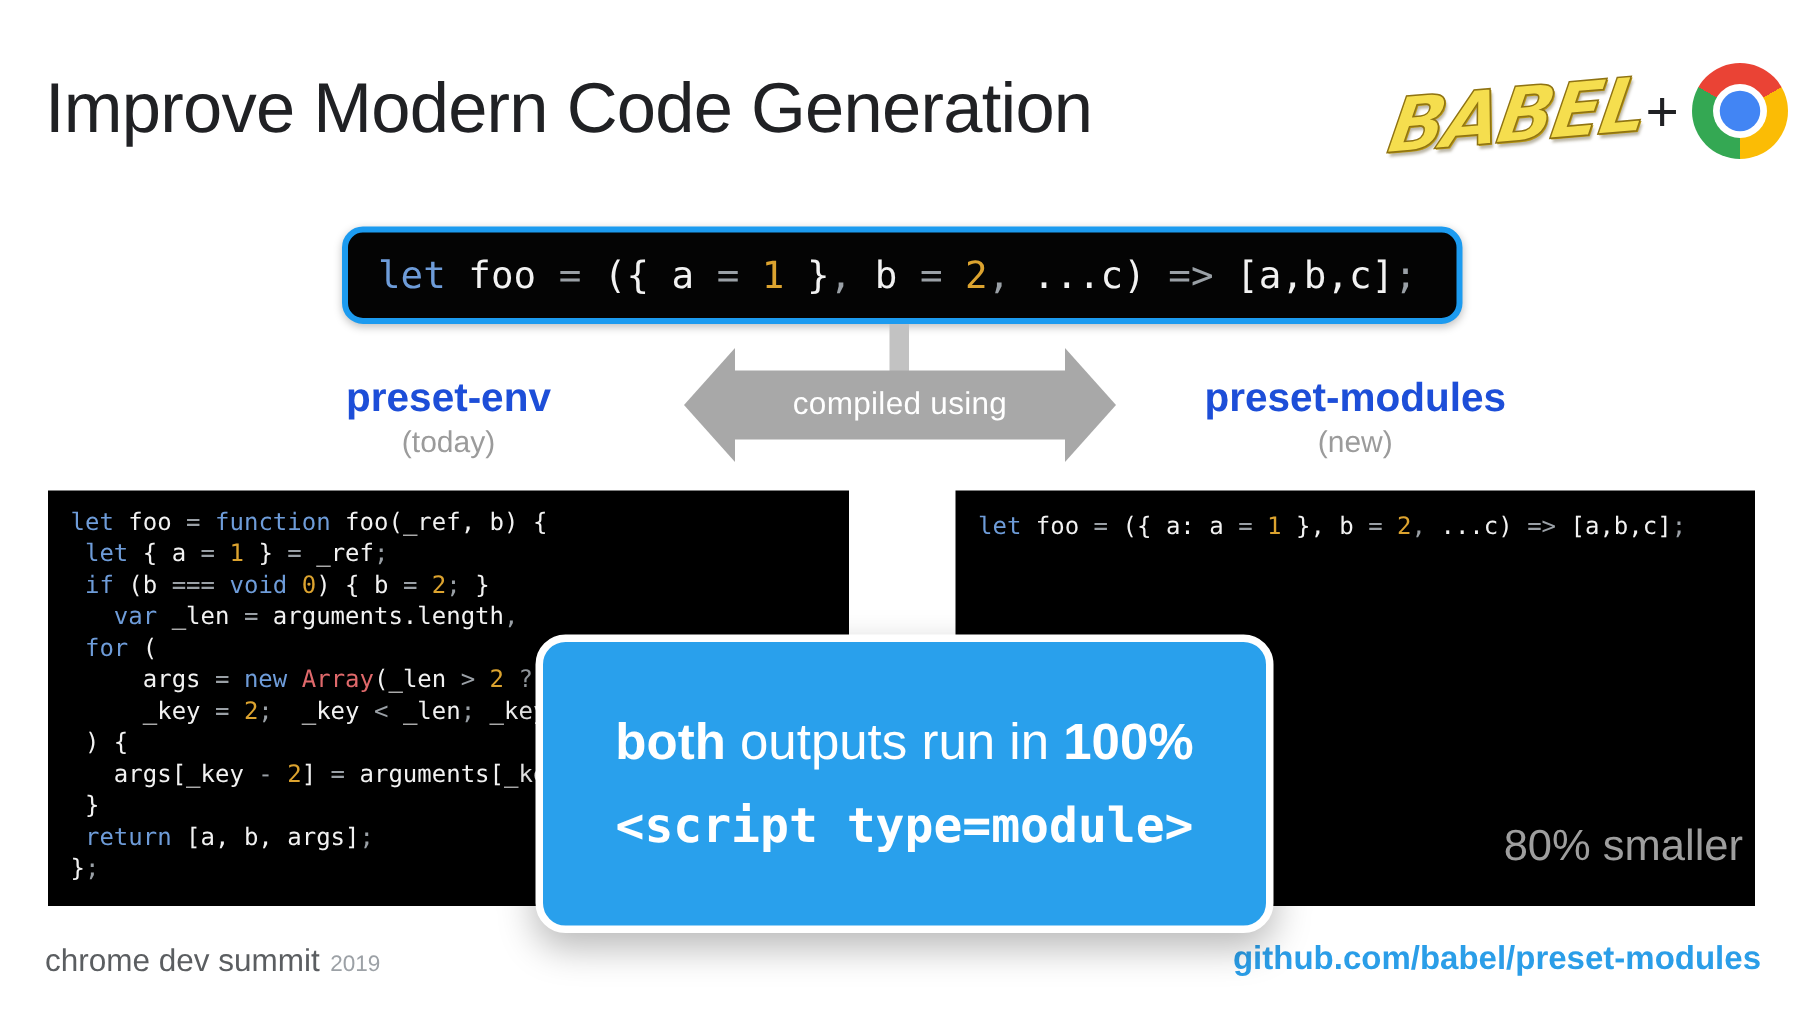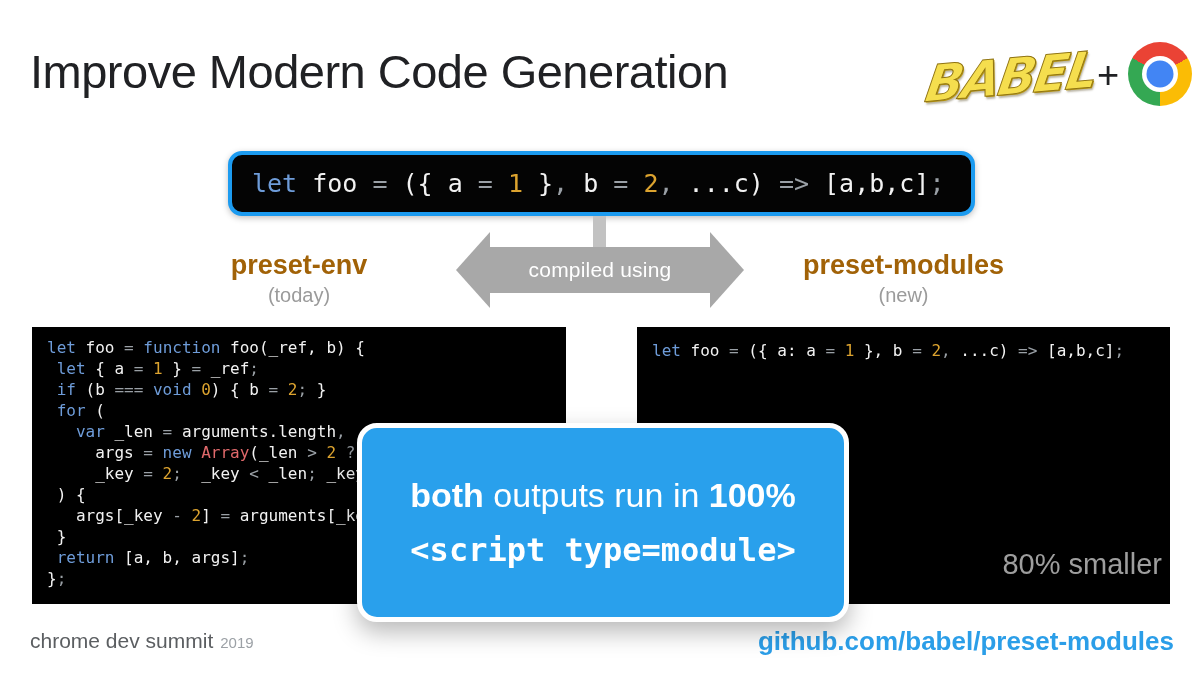--- a/index.html
+++ b/index.html
@@ -56,21 +56,21 @@
   }
   .arrow-body { position:absolute; left:33px; right:33px; top:15px; height:46px; background:var(--arrow-gray); }
   .arrow-label {
     position:absolute; inset:0; display:flex; align-items:center; justify-content:center;
     color:#ffffff; font-size:21px; letter-spacing:0.2px;
   }
   
   .panel-head { position:absolute; top:250px; text-align:center; }
   .panel-head.left { left:32px; width:534px; }
   .panel-head.right { left:637px; width:533px; }
-  .panel-heading { font-size:27px; font-weight:bold; color:#a16207; }
+  .panel-heading { font-size:27px; font-weight:bold; color:#1d4ed8; }
   .panel-sub { font-size:20px; color:#9B9B9B; margin-top:3px; }
   
   .code-block {
     position:absolute; background:var(--code-bg); overflow:hidden; box-sizing:border-box;
     font-family:"DejaVu Sans Mono", monospace; font-size:16px; line-height:21px;
   }
   .code-left  { left:32px;  top:327px; width:534px; height:277px; padding:10px 0 0 15px; }
   .code-right { left:637px; top:327px; width:533px; height:277px; padding:13px 0 0 15px; }
   .code-line { white-space:pre; }
   .t-kw  { color:var(--kw); }
@@ -93,21 +93,21 @@
   .callout-line b { font-weight:bold; }
   .callout-code {
     color:#ffffff; font-family:"DejaVu Sans Mono", monospace; font-size:32px;
     font-weight:bold; line-height:55px; white-space:nowrap;text-align:center;
   }
   
   .footer-left { position:absolute; left:30px; top:629px; }
   .footer-event { font-size:21px; color:#5B5E61; }
   .footer-year { font-size:15px; color:#9CA1A6; margin-left:7px; }
   .footer-link {
-    position:absolute; right:26px; top:626px; font-size:26px; font-weight:bold;
+    position:absolute; right:26px; top:626px; font-size:22px; font-weight:bold;
     color:var(--link-blue); text-decoration:none;
   }
 </style>
 </head>
 <body>
 
 <div class="title">Improve Modern Code Generation</div>
 
 <div class="babel-logo">BABEL</div>
 <div class="plus-sign">+</div>
@@ -133,22 +133,22 @@
 
 <div class="panel-head right">
   <div class="panel-heading">preset-modules</div>
   <div class="panel-sub">(new)</div>
 </div>
 
 <div class="code-block code-left">
     <div class="code-line"><span class="t-kw">let</span><span class="t-pl"> foo </span><span class="t-op">=</span><span class="t-pl"> </span><span class="t-kw">function</span><span class="t-pl"> foo(_ref, b) {</span></div>
     <div class="code-line"><span class="t-pl"> </span><span class="t-kw">let</span><span class="t-pl"> { a </span><span class="t-op">=</span><span class="t-num"> 1</span><span class="t-pl"> } </span><span class="t-op">=</span><span class="t-pl"> _ref</span><span class="t-op">;</span></div>
     <div class="code-line"><span class="t-pl"> </span><span class="t-kw">if</span><span class="t-pl"> (b </span><span class="t-op">===</span><span class="t-pl"> </span><span class="t-kw">void</span><span class="t-pl"> </span><span class="t-num">0</span><span class="t-pl">) { b </span><span class="t-op">=</span><span class="t-num"> 2</span><span class="t-op">;</span><span class="t-pl"> }</span></div>
+    <div class="code-line"><span class="t-pl">   </span><span class="t-kw">var</span><span class="t-pl"> _len </span><span class="t-op">=</span><span class="t-pl"> arguments.length</span><span class="t-op">,</span></div>
     <div class="code-line"><span class="t-pl"> </span><span class="t-kw">for</span><span class="t-pl"> (</span></div>
-    <div class="code-line"><span class="t-pl">   </span><span class="t-kw">var</span><span class="t-pl"> _len </span><span class="t-op">=</span><span class="t-pl"> arguments.length</span><span class="t-op">,</span></div>
     <div class="code-line"><span class="t-pl">     args </span><span class="t-op">=</span><span class="t-pl"> </span><span class="t-kw">new</span><span class="t-pl"> </span><span class="t-cls">Array</span><span class="t-pl">(_len </span><span class="t-op">&gt;</span><span class="t-num"> 2</span><span class="t-pl"> </span><span class="t-op">?</span><span class="t-pl"> _len </span><span class="t-op">-</span><span class="t-num"> 2</span><span class="t-pl"> : </span><span class="t-num">0</span><span class="t-pl">)</span><span class="t-op">,</span></div>
     <div class="code-line"><span class="t-pl">     _key </span><span class="t-op">=</span><span class="t-num"> 2</span><span class="t-op">;</span><span class="t-pl">  _key </span><span class="t-op">&lt;</span><span class="t-pl"> _len</span><span class="t-op">;</span><span class="t-pl"> _key</span><span class="t-op">++</span></div>
     <div class="code-line"><span class="t-pl"> ) {</span></div>
     <div class="code-line"><span class="t-pl">   args[_key </span><span class="t-op">-</span><span class="t-num"> 2</span><span class="t-pl">] </span><span class="t-op">=</span><span class="t-pl"> arguments[_key]</span><span class="t-op">;</span></div>
     <div class="code-line"><span class="t-pl"> }</span></div>
     <div class="code-line"><span class="t-pl"> </span><span class="t-kw">return</span><span class="t-pl"> [a, b, args]</span><span class="t-op">;</span></div>
     <div class="code-line"><span class="t-pl">}</span><span class="t-op">;</span></div>
   </div>
 
 <div class="code-block code-right">

